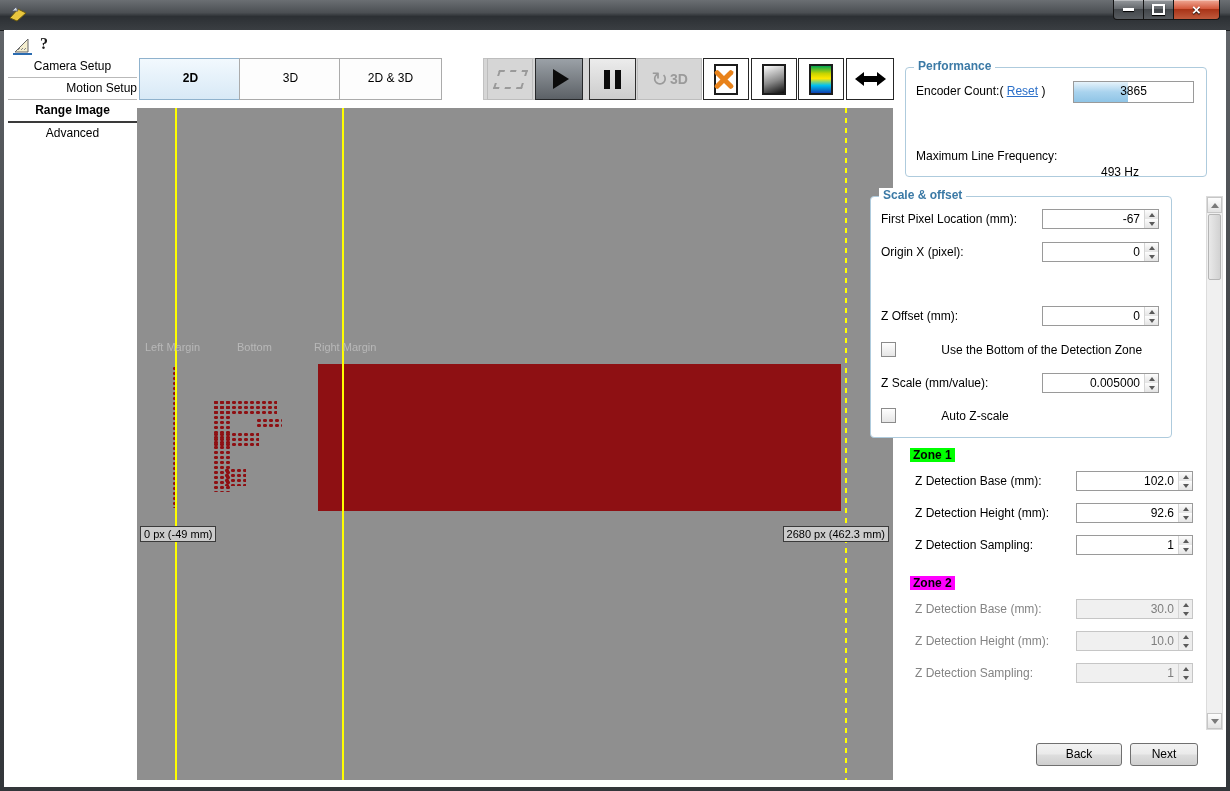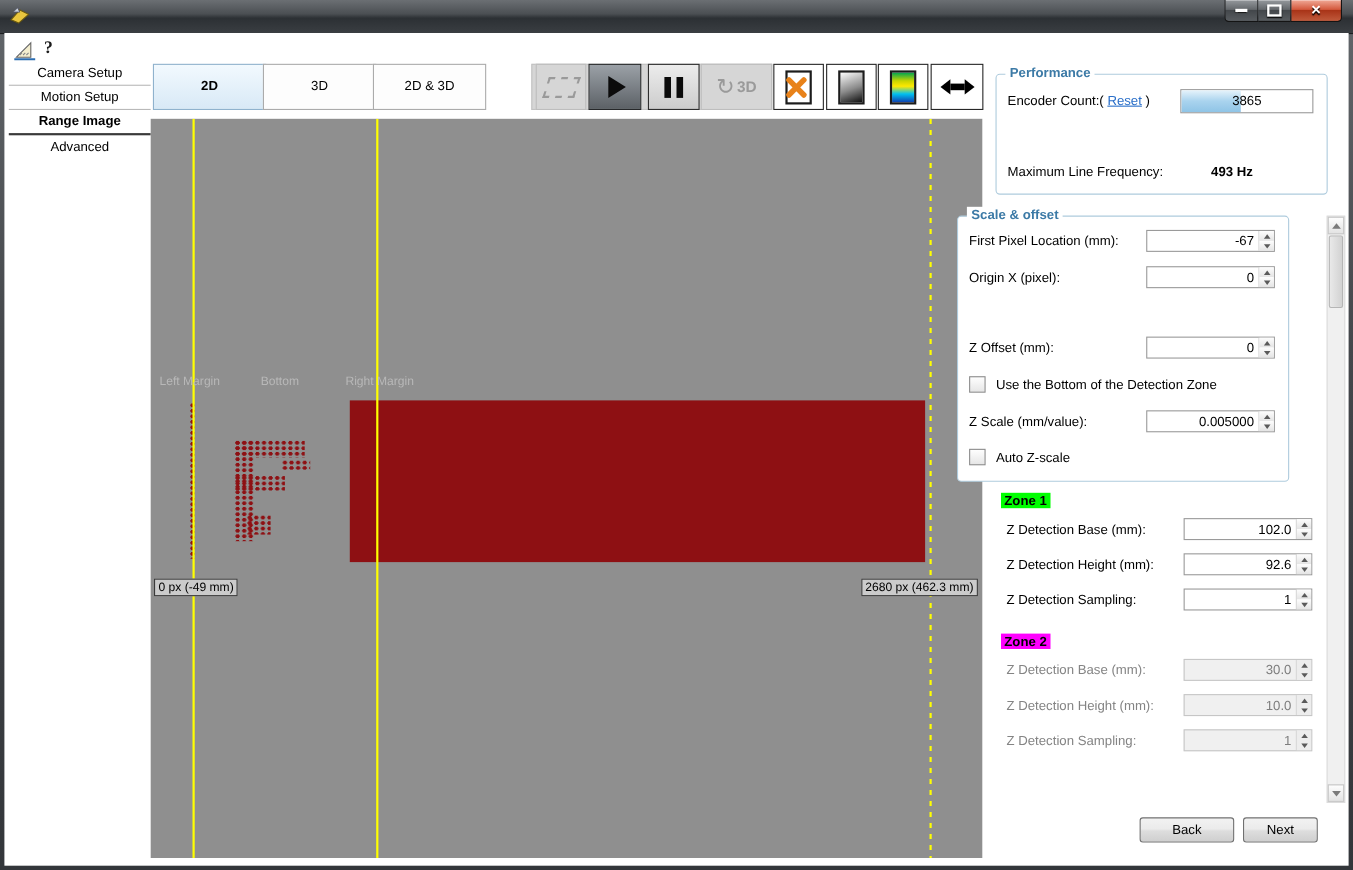--- a/index.html
+++ b/index.html
@@ -88,36 +88,36 @@
   .row{position:absolute;left:10px;right:12px;height:20px;}
   .flabel{position:absolute;left:0;top:0;line-height:20px;white-space:nowrap;}
   .reset-link{color:#2a6fc9;text-decoration:underline;cursor:pointer;}
 
   .enc-box{position:absolute;right:0;top:0;width:119px;height:20px;border:1px solid #9a9a9a;background:#fff;overflow:hidden;}
   .enc-fill{position:absolute;left:0;top:0;bottom:0;width:45%;
     background:linear-gradient(180deg,#e6f3fb,#a9d3ee 50%,#8fc4e6);}
   .enc-val{position:absolute;left:0;right:0;top:2px;text-align:center;}
   .ro-box{position:absolute;right:0;top:0;width:119px;height:20px;border:1px solid #bdbdbd;background:#ececec;
     text-align:right;padding:2px 6px 0 0;box-sizing:border-box;}
-  .plain-val{position:absolute;top:0;line-height:20px;font-weight:bold;}
+  .plain-val{position:absolute;top:16px;line-height:20px;}
 
   .spin{position:absolute;right:0;top:0;width:117px;height:20px;border:1px solid #9a9a9a;background:#fff;display:flex;box-sizing:border-box;}
   .spin-val{flex:1;text-align:right;padding:2px 4px 0 0;overflow:hidden;}
   .spin-btns{width:13px;display:flex;flex-direction:column;border-left:1px solid #d5d5d5;}
   .spin-up,.spin-dn{flex:1;display:flex;align-items:center;justify-content:center;background:linear-gradient(180deg,#fdfdfd,#e4e4e4);}
   .tri-up{width:0;height:0;border-left:3px solid transparent;border-right:3px solid transparent;border-bottom:4px solid #5a5a5a;}
   .tri-dn{width:0;height:0;border-left:3px solid transparent;border-right:3px solid transparent;border-top:4px solid #5a5a5a;}
   .disabled .flabel{color:#848484;}
   .disabled .spin{background:#f0f0f0;border-color:#c6c6c6;}
   .disabled .spin-val{color:#7e7e7e;}
   .disabled .spin-up,.disabled .spin-dn{background:#ededed;}
 
   .cb{display:inline-block;width:13px;height:13px;border:1px solid #8b8b8b;vertical-align:-2px;margin-right:6px;
     background:linear-gradient(180deg,#fefefe,#e6e6e6);}
-  .cbl{vertical-align:1px;}
+  .cbl{vertical-align:1px;margin-left:36px;}
 
   .btn{position:absolute;height:23px;border:1px solid #707070;border-radius:3px;text-align:center;line-height:21px;
     background:linear-gradient(180deg,#f2f2f2 0%,#ebebeb 45%,#dddddd 55%,#cfcfcf 100%);cursor:default;box-sizing:border-box;}
 
   
   .scrollbar{position:absolute;left:1202px;top:166px;width:17px;height:534px;background:#f0f0f0;border:1px solid #dcdcdc;box-sizing:border-box;}
   .sb-btn{position:absolute;left:0;right:0;height:16px;background:linear-gradient(180deg,#fdfdfd,#e3e3e3);
     border:1px solid #c6c6c6;display:flex;align-items:center;justify-content:center;box-sizing:border-box;}
   .sb-btn.up{top:0;} .sb-btn.down{bottom:0;}
   .sb-tri-up{width:0;height:0;border-left:4px solid transparent;border-right:4px solid transparent;border-bottom:5px solid #7a7a7a;}
@@ -153,21 +153,21 @@
   <span class="mini-icon" style="left:8px;top:6px;">
     <svg width="22" height="19" viewBox="0 0 22 19">
       <path d="M3 16 L16 3 L16 16 Z" fill="#f4eecf" stroke="#666" stroke-width="1"></path>
       <path d="M6 14 L8 12 M9 14 L11 12 M12 14 L14 12" stroke="#888" stroke-width="1"></path>
       <path d="M1 18 L20 18" stroke="#2b6cb0" stroke-width="2"></path>
     </svg>
   </span>
   <span class="mini-icon help-q" style="left:36px;top:5px;">?</span>
 
   <div class="nav-item" style="top:26px;"><span>Camera Setup</span></div>
-  <div class="nav-item" style="top:48px;"><span>Motion Setup</span></div>
+  <div class="nav-item" style="top:48px;text-align:right;"><span>Motion Setup</span></div>
   <div class="nav-item active" style="top:70px;"><span>Range Image</span></div>
   <div class="nav-item last" style="top:93px;"><span>Advanced</span></div>
 
   <div class="tab active" style="left:135px;"><span>2D</span></div>
   <div class="tab" style="left:235px;"><span>3D</span></div>
   <div class="tab" style="left:335px;"><span>2D &amp; 3D</span></div>
 
   <div class="tb-backdrop"></div>
   <div class="tb-btn tb-disabled" style="left:483px;width:44px;">
     <div class="trapezoid"></div>

